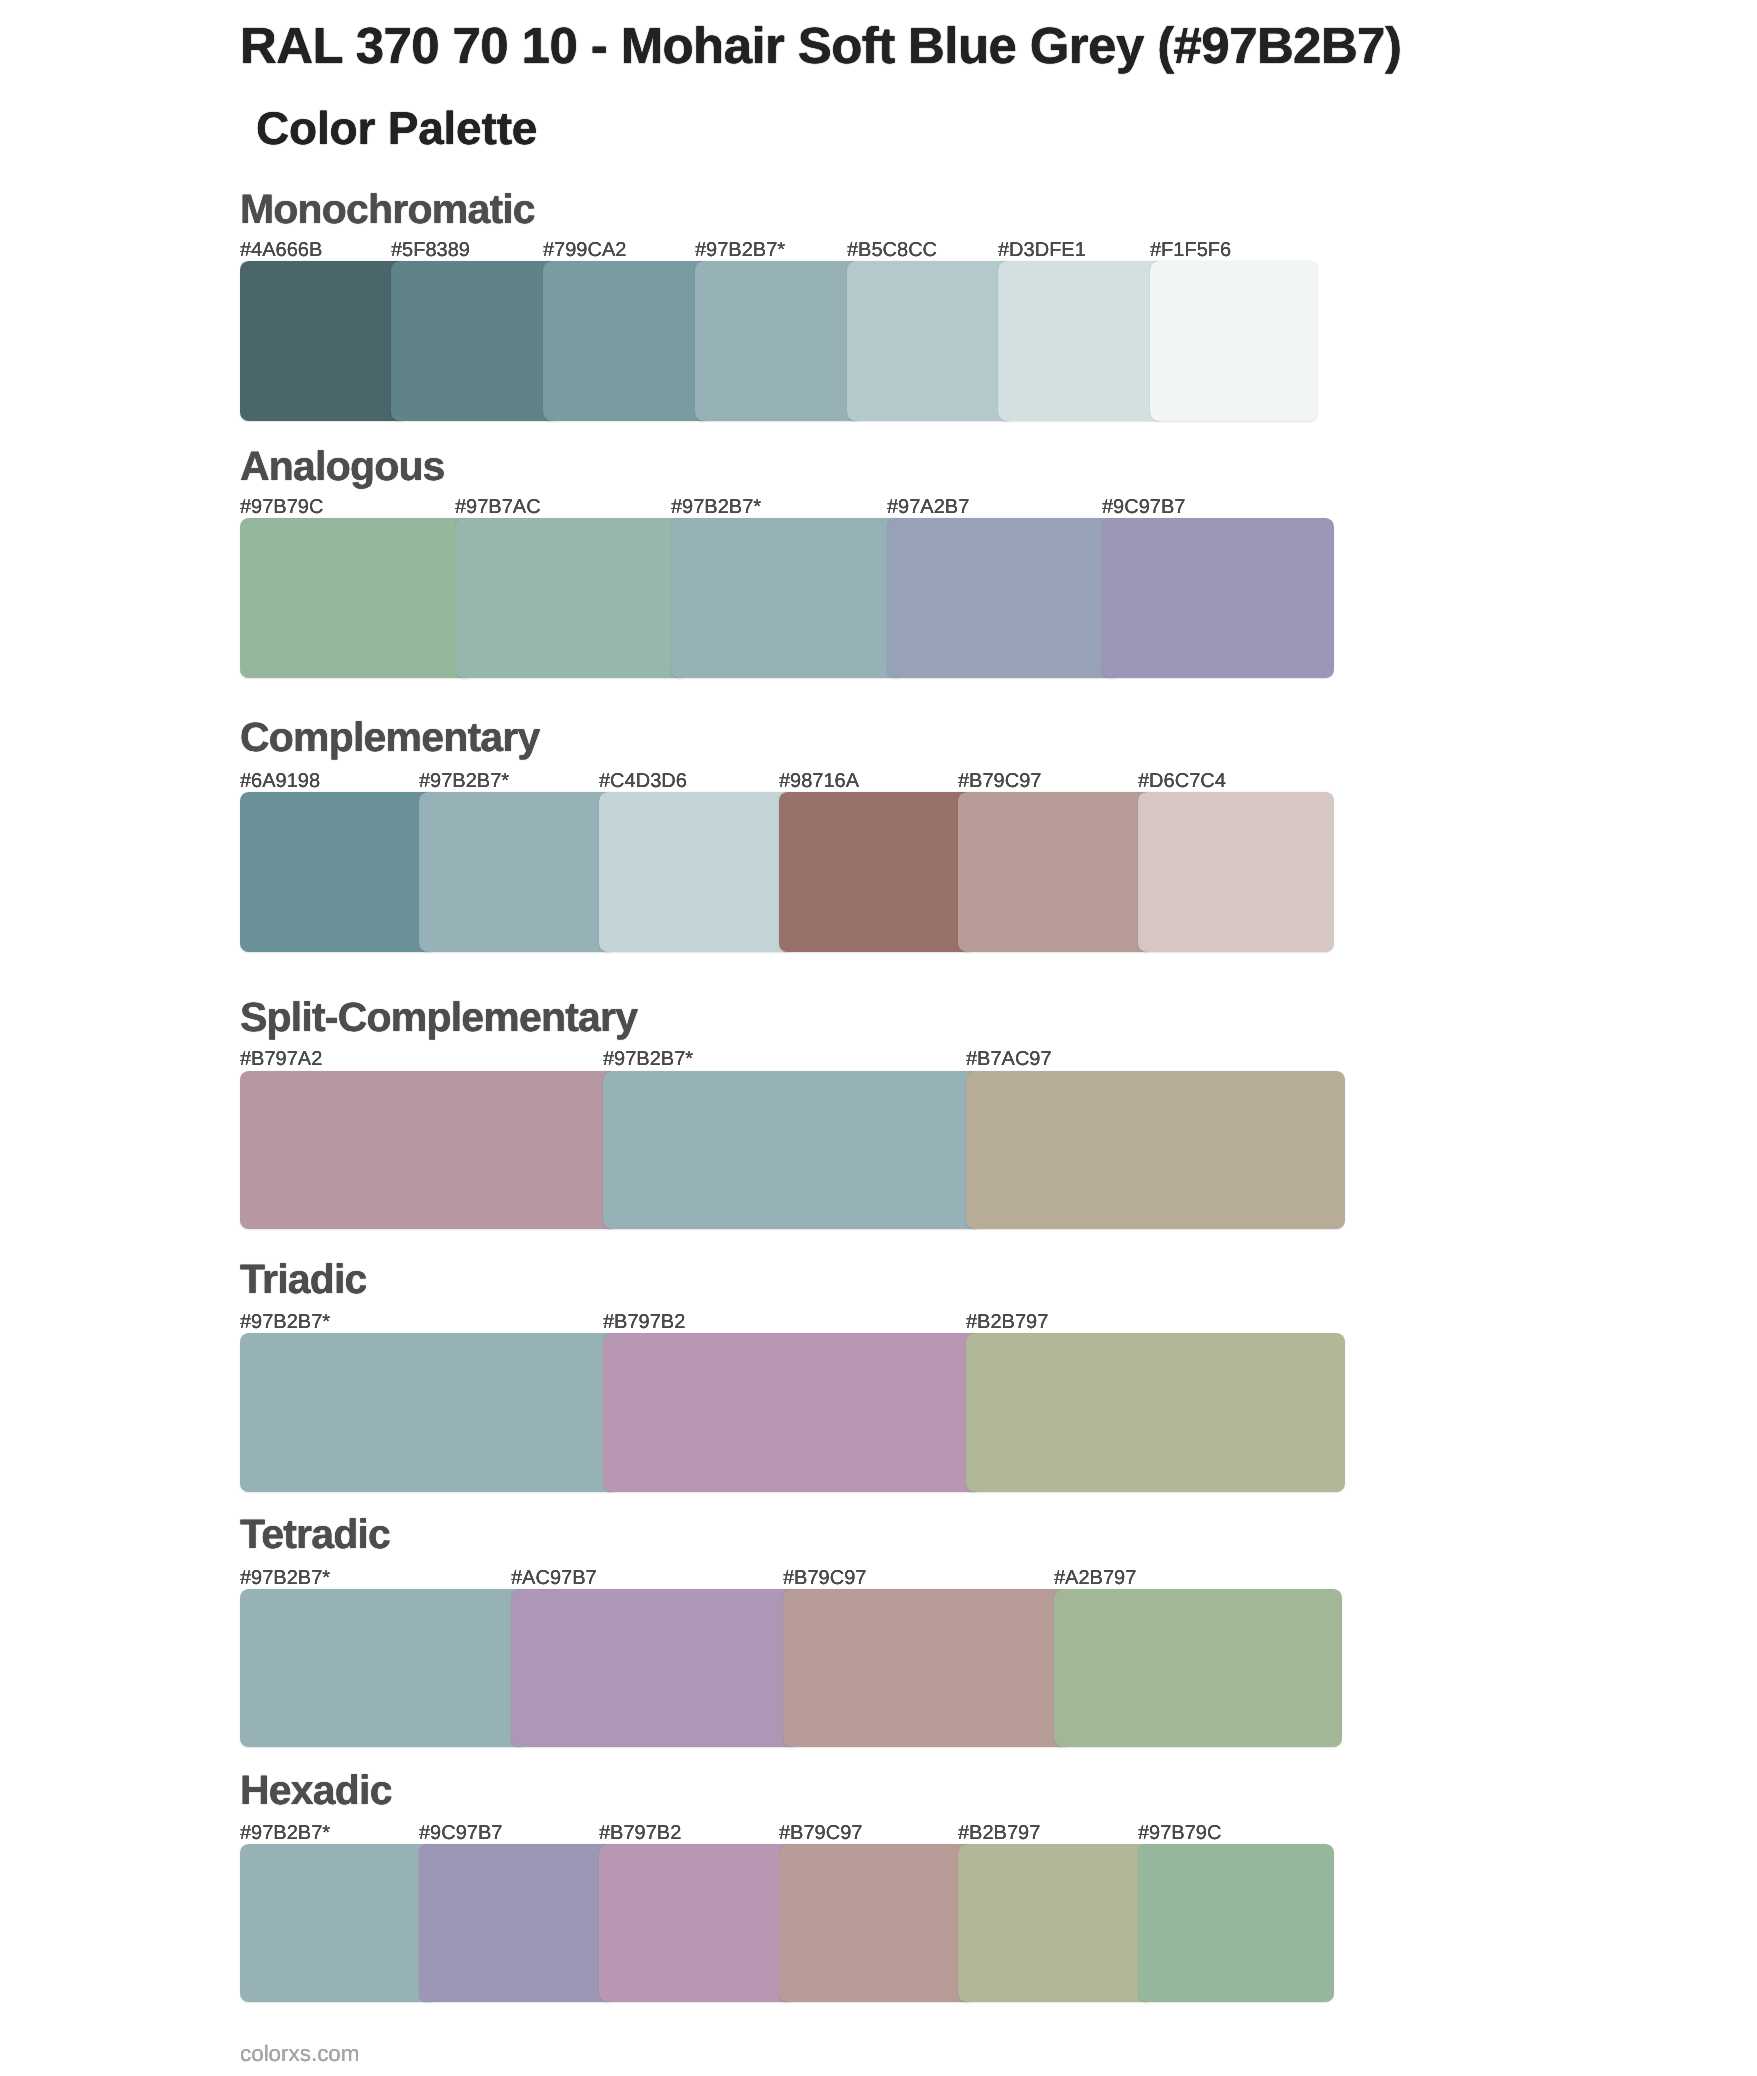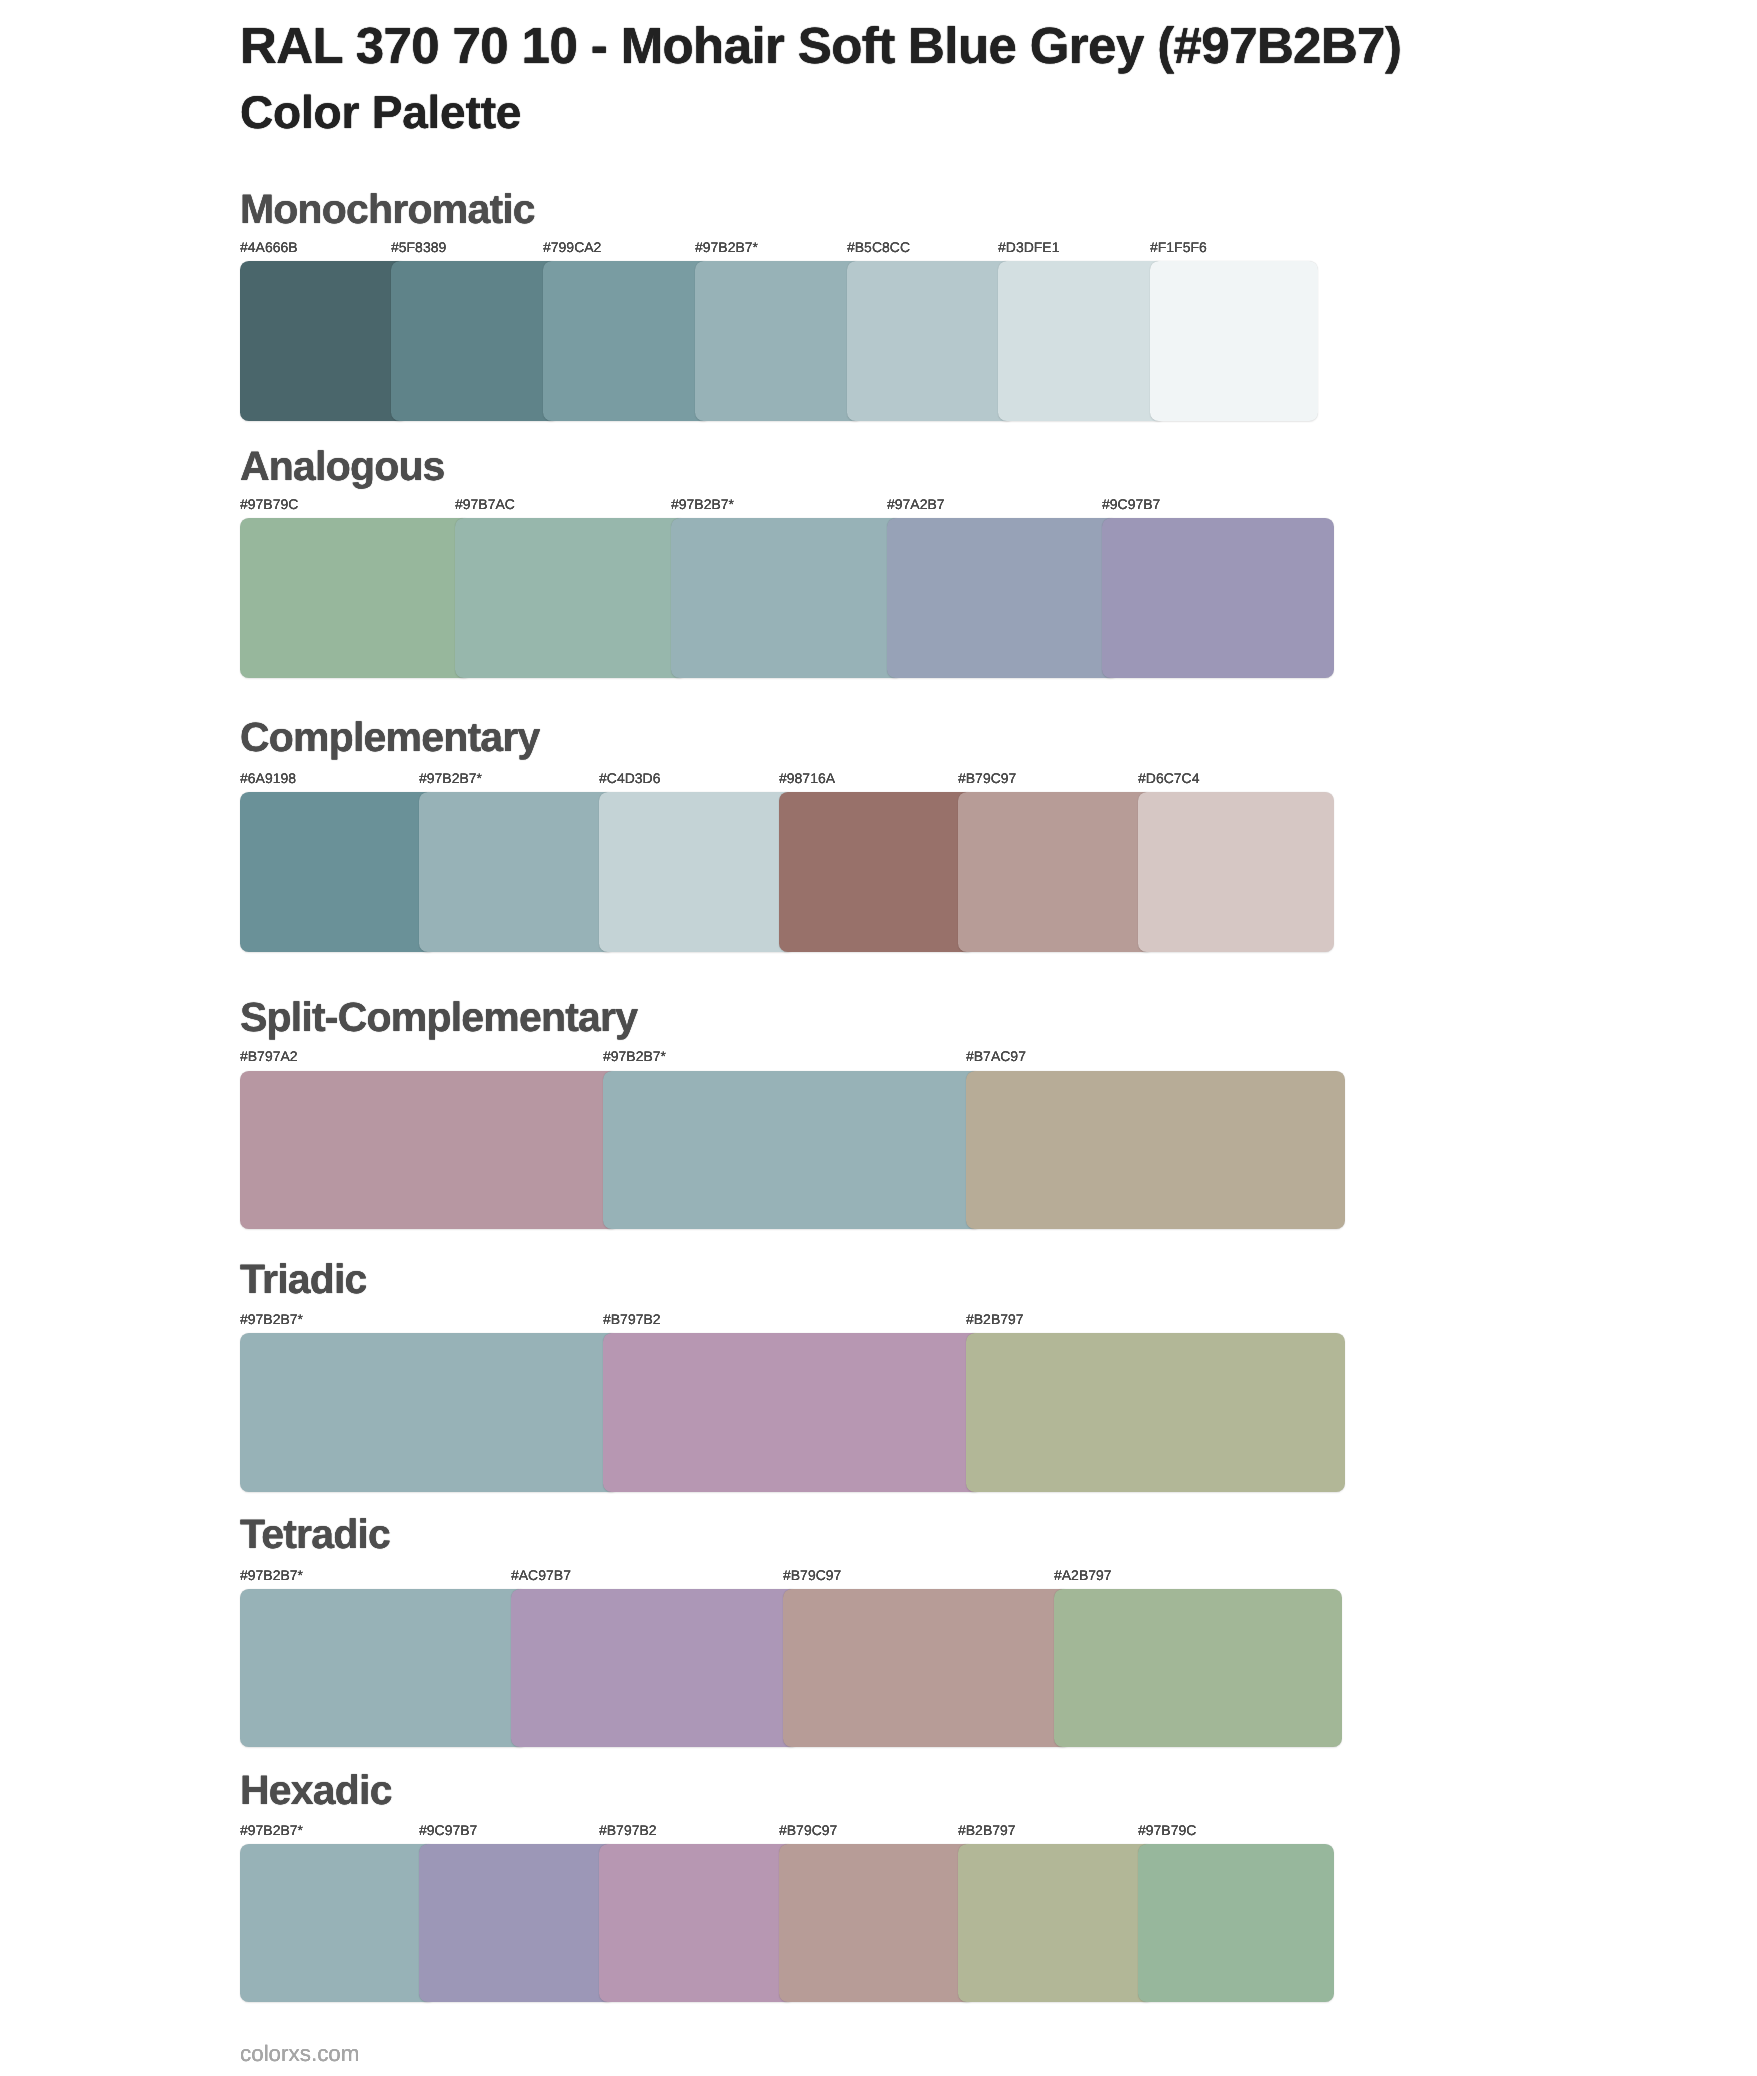--- a/index.html
+++ b/index.html
@@ -8,30 +8,30 @@
        font-family:"Liberation Sans","DejaVu Sans",sans-serif;
        -webkit-font-smoothing:antialiased;
        -moz-osx-font-smoothing:grayscale;
        text-rendering:geometricPrecision;}
   .page{position:relative;width:1757px;height:2077px;overflow:hidden;background:#fff;}
 
   .title{position:absolute;left:240px;margin:0;
          font-size:51px;font-weight:700;color:#222222;
          text-shadow:0 0 0.9px #222222, 0 0 0.9px #222222;
          letter-spacing:-0.6px;white-space:nowrap;line-height:1;}
-  .subtitle{position:absolute;left:240px;margin:0;
+  .subtitle{position:absolute;left:240px;margin:16px;
          font-size:46px;font-weight:700;color:#222222;
          text-shadow:0 0 0.8px #222222, 0 0 0.8px #222222;
          letter-spacing:-0.2px;white-space:nowrap;line-height:1;}
 
   .sec-title{position:absolute;left:240px;margin:0;
          font-size:41px;font-weight:700;color:#4d4d4d;
          text-shadow:0 0 0.7px #4d4d4d, 0 0 0.7px #4d4d4d;
          letter-spacing:-0.8px;white-space:nowrap;line-height:1;}
-  .label{position:absolute;font-size:14px;font-weight:400;color:#4a4a4a;
+  .label{position:absolute;font-size:20px;font-weight:400;color:#4a4a4a;
          text-shadow:0 0 0.6px #4a4a4a, 0 0 0.6px #4a4a4a;
          white-space:nowrap;line-height:1;}
   .section,.swatch-row,.label-row{display:contents;}
   .sw{position:absolute;border-radius:8.8px;}
   .footer{position:absolute;left:240px;font-size:22.4px;font-weight:400;color:#a6a6a6;
          text-shadow:0 0 0.5px #a6a6a6, 0 0 0.5px #a6a6a6;
          white-space:nowrap;line-height:1;}
 </style>
 </head>
 <body style="background: rgb(255, 255, 255);">

